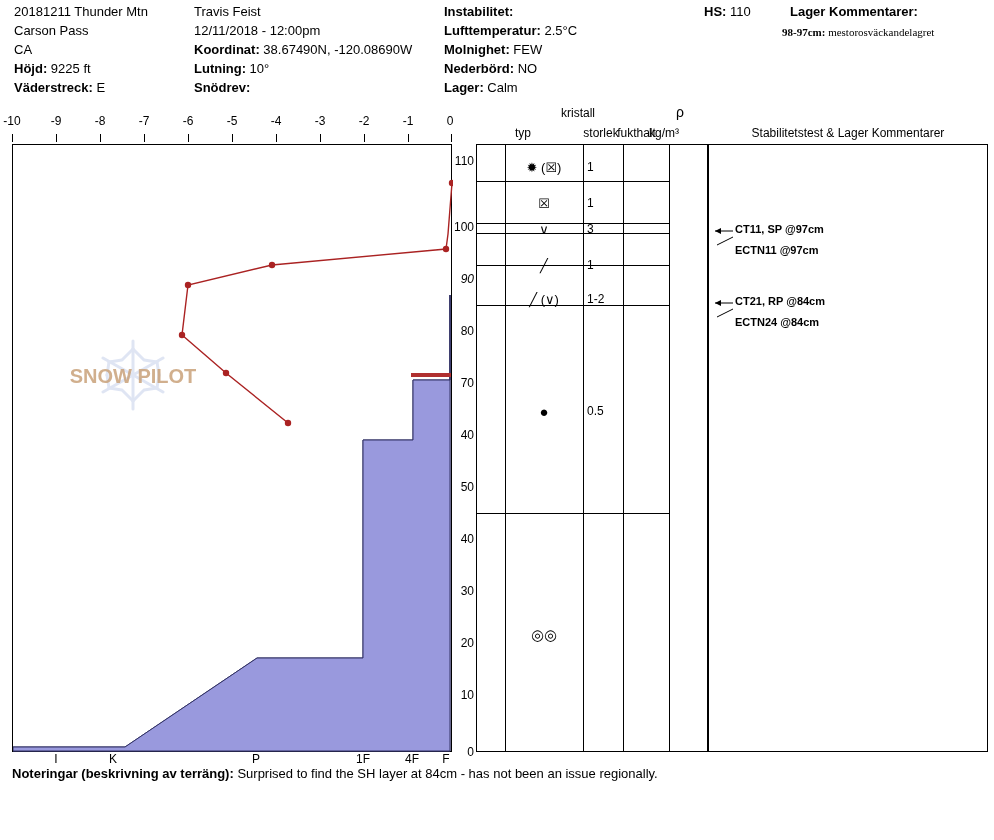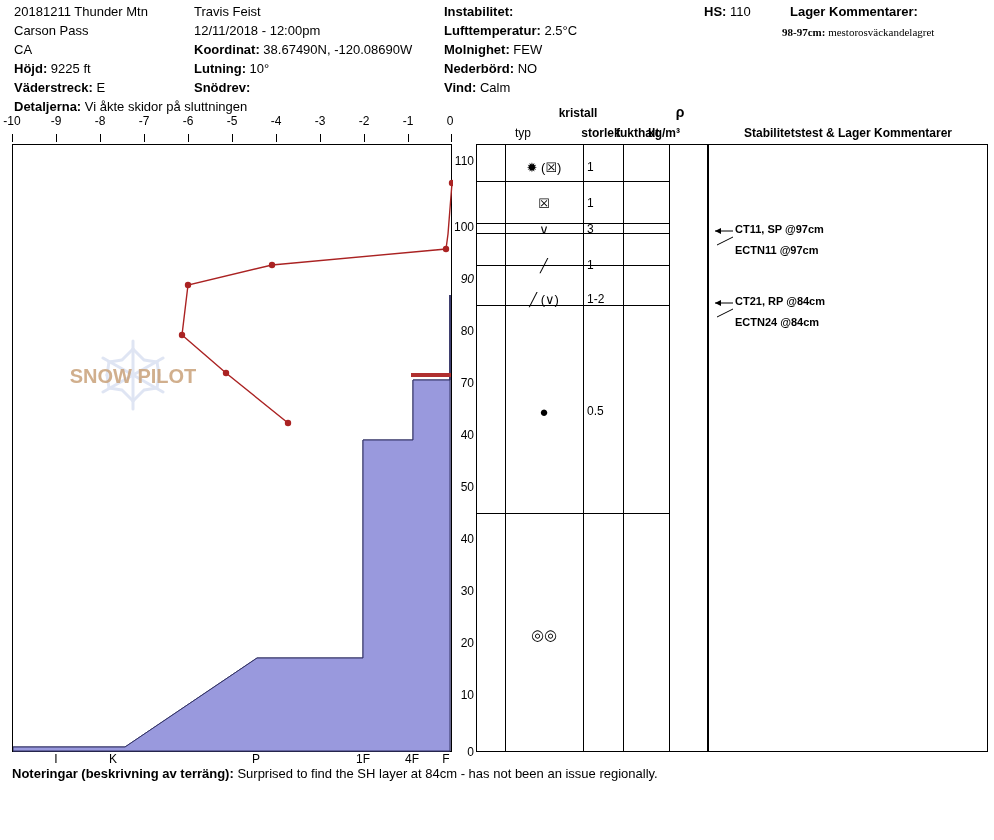--- a/index.html
+++ b/index.html
@@ -95,21 +95,21 @@
   
   #col-headers {
     position: absolute;
     left: 476px; top: 106px;
     width: 512px; height: 38px;
     font-size: 12px;
   }
   #col-headers .ch {
     position: absolute;
     text-align: center;
-    font-weight: bold;
+    font-weight: normal;
   }
   #col-headers .ch.nb { font-weight: normal; }
 
   
   #layer-table {
     position: absolute;
     left: 476px; top: 144px;
     width: 194px; height: 608px;
     border: 1px solid #000;
     box-sizing: border-box;
@@ -199,24 +199,20 @@
   <div class="hrow" style="left:14px; top:23px;">Carson Pass</div>
   <div class="hrow" style="left:14px; top:42px;">CA</div>
   <div class="hrow" style="left:14px; top:61px;">
     <span class="lbl">Höjd:</span>
     <span class="val">9225 ft</span>
   </div>
   <div class="hrow" style="left:14px; top:80px;">
     <span class="lbl">Väderstreck:</span>
     <span class="val">E</span>
   </div>
-  <div class="hrow" style="left:14px; top:99px;">
-    <span class="lbl">Detaljerna:</span>
-    <span class="val">Vi åkte skidor på sluttningen</span>
-  </div>
 
   <div class="hrow" style="left:194px; top:4px;">Travis Feist</div>
   <div class="hrow" style="left:194px; top:23px;">12/11/2018 - 12:00pm</div>
   <div class="hrow" style="left:194px; top:42px;">
     <span class="lbl">Koordinat:</span>
     <span class="val">38.67490N, -120.08690W</span>
   </div>
   <div class="hrow" style="left:194px; top:61px;">
     <span class="lbl">Lutning:</span>
     <span class="val">10°</span>
@@ -235,21 +231,21 @@
   </div>
   <div class="hrow" style="left:444px; top:42px;">
     <span class="lbl">Molnighet:</span>
     <span class="val">FEW</span>
   </div>
   <div class="hrow" style="left:444px; top:61px;">
     <span class="lbl">Nederbörd:</span>
     <span class="val">NO</span>
   </div>
   <div class="hrow" style="left:444px; top:80px;">
-    <span class="lbl">Vind:</span>
+    <span class="lbl">Lager:</span>
     <span class="val">Calm</span>
   </div>
 
   <div class="hrow" style="left:704px; top:4px;">
     <span class="lbl">HS:</span>
     <span class="val">110</span>
   </div>
 
   <div class="hrow" style="left:782px; top:4px;margin-left:8px;">
     <span class="lbl">Lager Kommentarer:</span>

